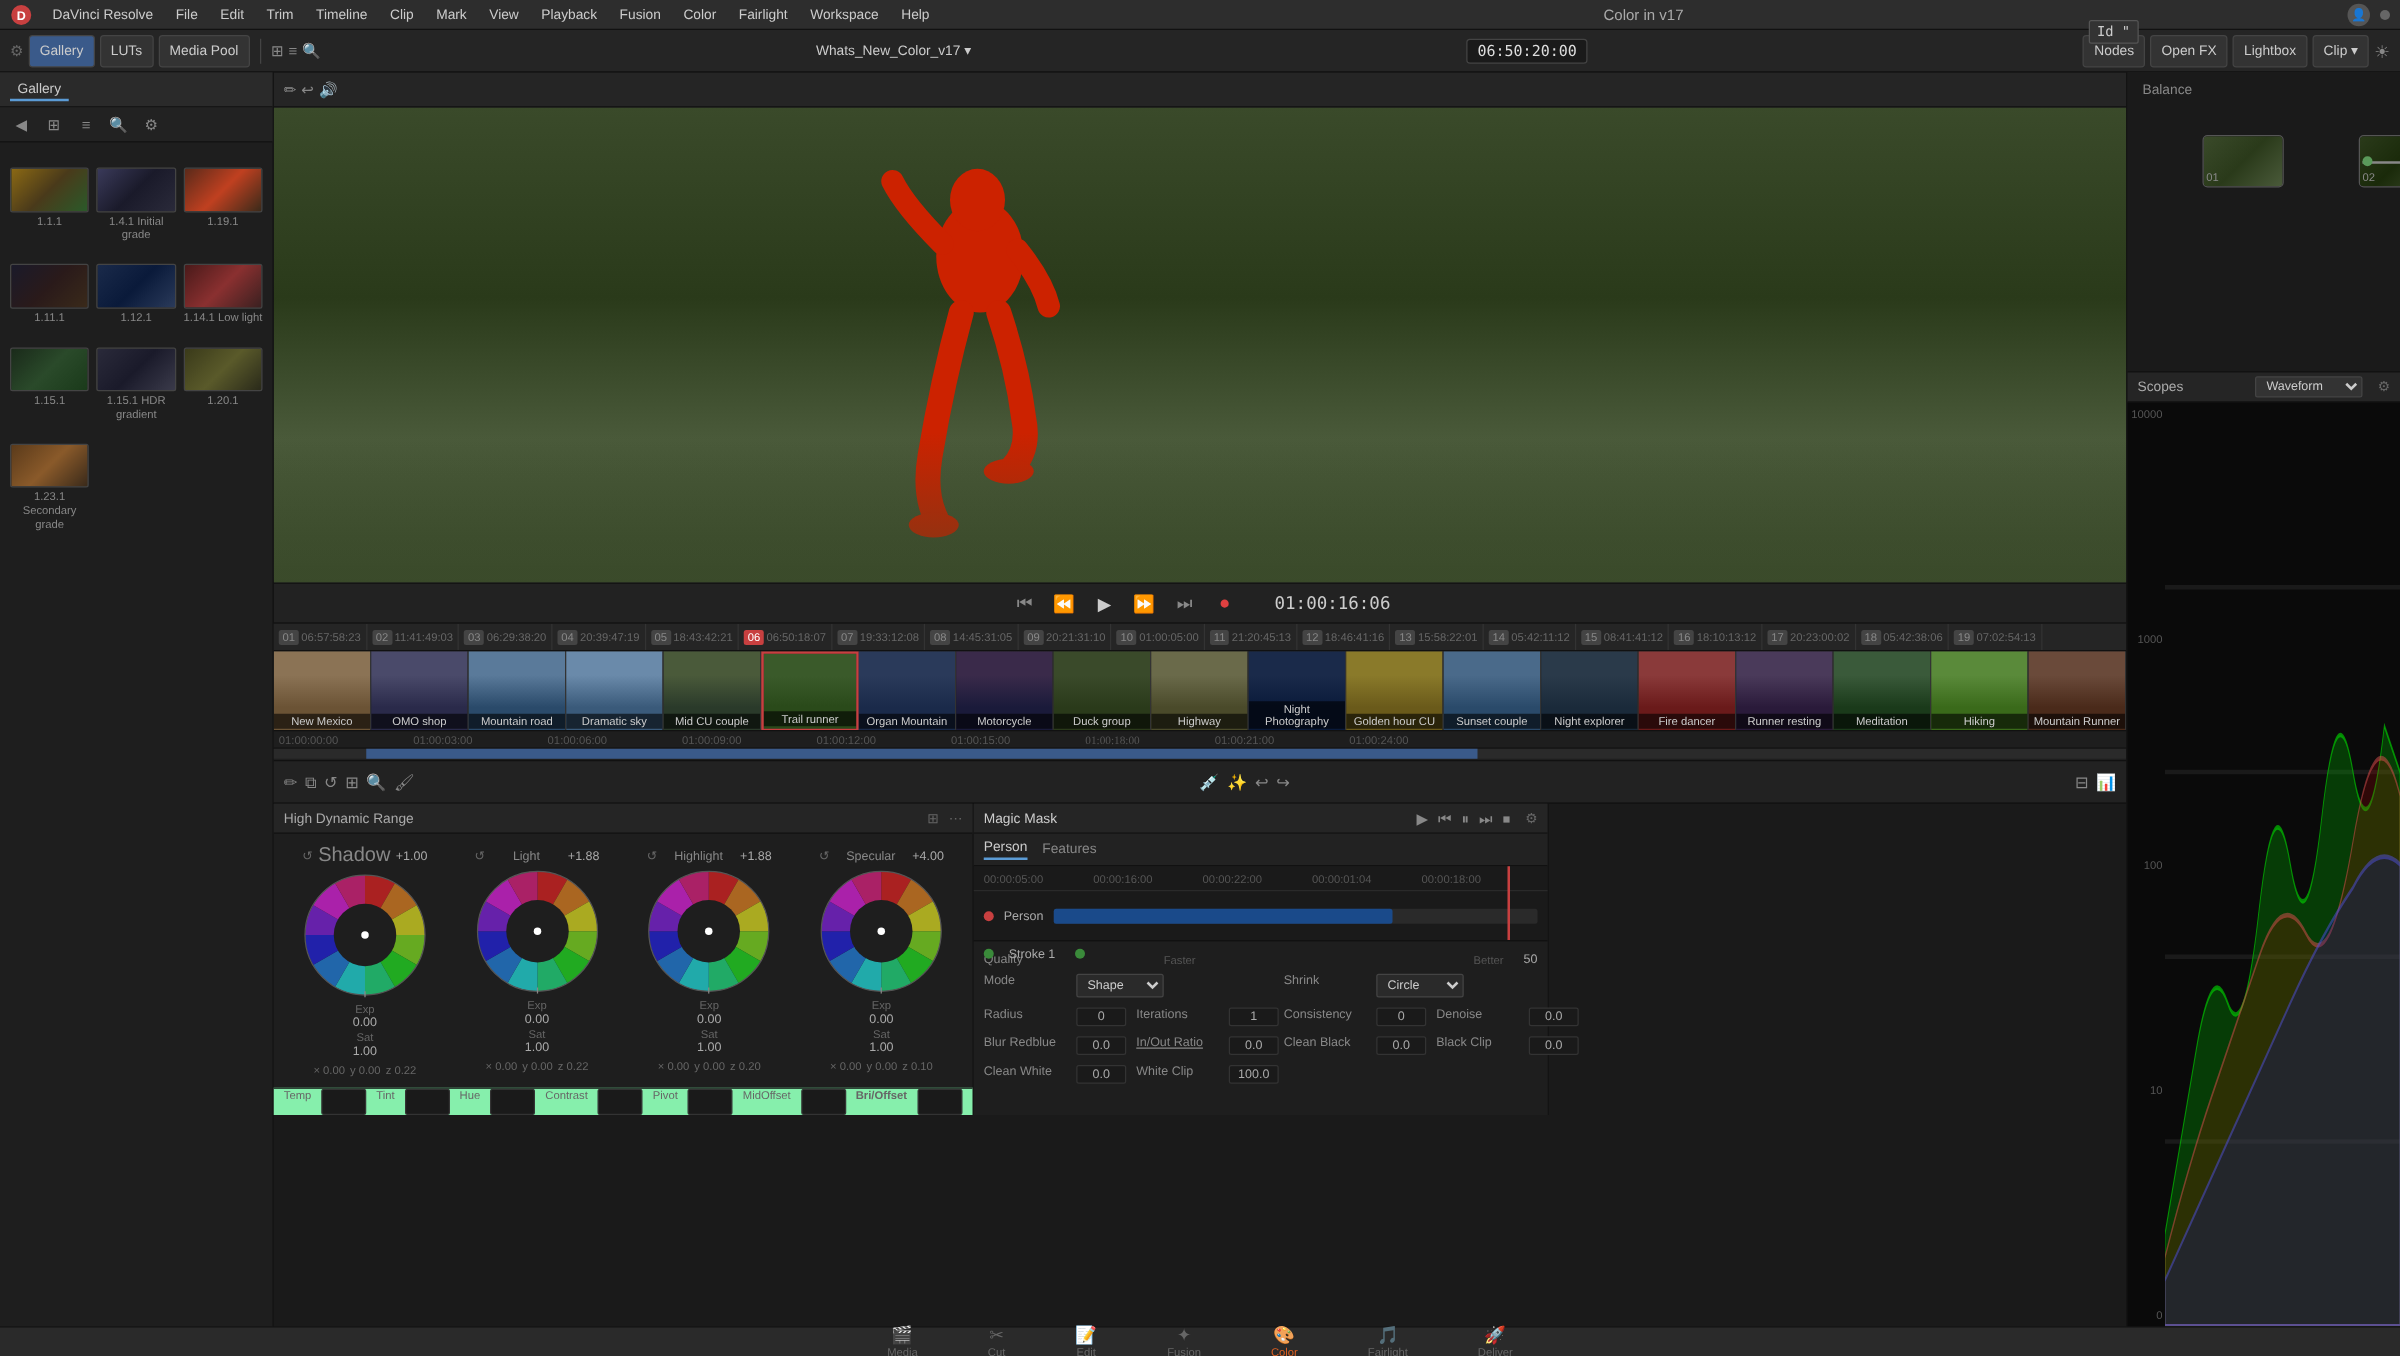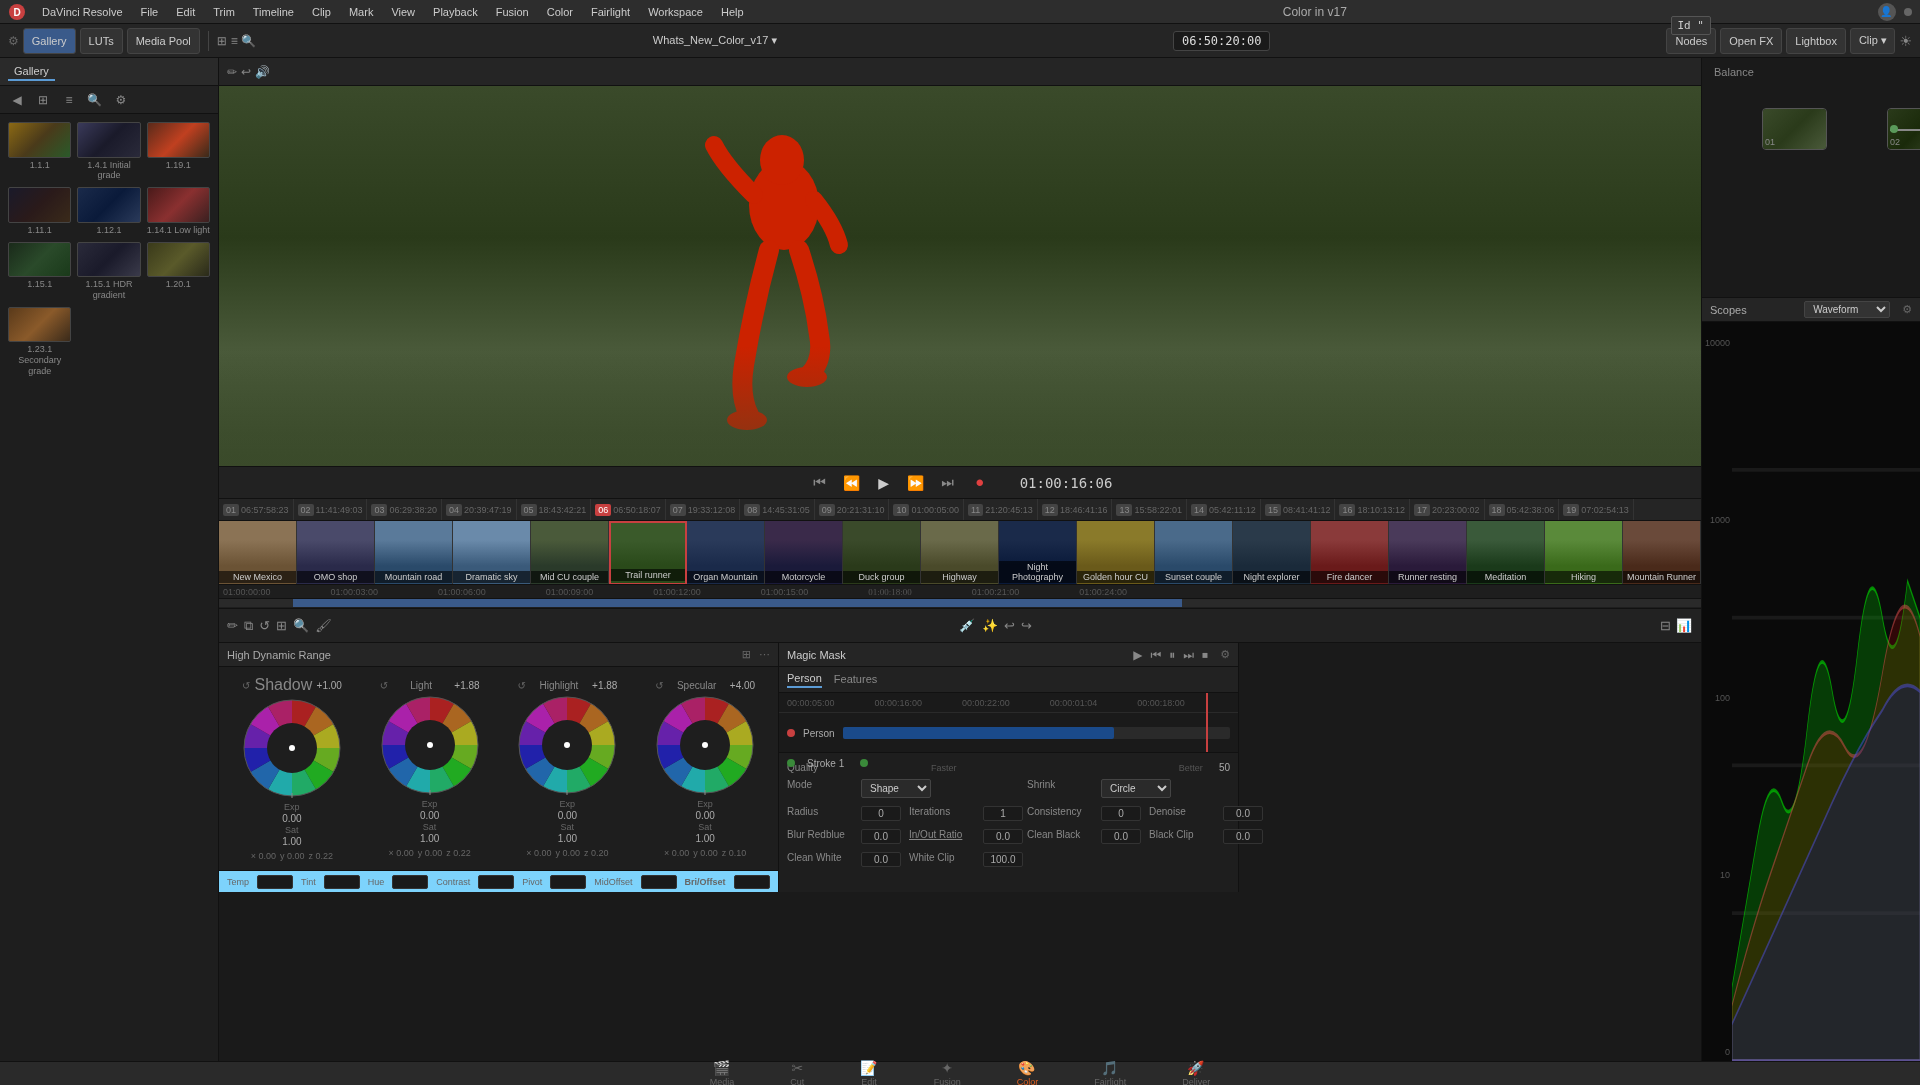--- a/index.html
+++ b/index.html
@@ -137,20 +137,21 @@
       display: grid;
       grid-template-columns: repeat(3, 1fr);
       gap: 6px;
       align-content: start;
     }
     .gallery-item {
       display: flex;
       flex-direction: column;
       gap: 2px;
       cursor: pointer;
+      margin-top: 12px;
     }
     .gallery-thumb {
       width: 100%;
       aspect-ratio: 16/9;
       background: #333;
       border-radius: 2px;
       overflow: hidden;
       position: relative;
       border: 1px solid #444;
     }
@@ -391,21 +392,21 @@
     }
     #waveform-display {
       height: calc(100% - 24px);
       background: #0a0a0a;
       position: relative;
       overflow: hidden;
     }
     .waveform-labels {
       position: absolute;
       left: 0;
-      top: 12px;
+      top: 0;
       bottom: 0;
       width: 30px;
       display: flex;
       flex-direction: column;
       justify-content: space-between;
       padding: 4px 2px;
     }
     .wf-label {
       font-size: 9px;
       color: #555;
@@ -1182,21 +1183,21 @@
                 </div>
               </div>
               <div style="display: flex; gap: 4px; font-size: 9px; color: rgb(102, 102, 102); width: 100%; justify-content: center;">
                 <span>× 0.00</span>
                 <span>y 0.00</span>
                 <span>z 0.10</span>
               </div>
             </div>
           </div>
 
-        <div style="height:22px;background:#7dd3fc;display:flex;align-items:center;padding:0 8px;gap:8px;border-top:1px solid #111;">
+        <div style="height:22px;background:#86efac;display:flex;padding:0 8px;gap:8px;border-top:1px solid #111;">
           <span style="font-size:9px;color:#666;">Temp</span>
           <input type="text" style="width: 36px; background: rgb(26, 26, 26); border: 1px solid rgb(51, 51, 51); color: rgb(170, 170, 170); font-size: 9px; padding: 1px 2px; border-radius: 2px;">
           <span style="font-size:9px;color:#666;">Tint</span>
           <input type="text" style="width: 36px; background: rgb(26, 26, 26); border: 1px solid rgb(51, 51, 51); color: rgb(170, 170, 170); font-size: 9px; padding: 1px 2px; border-radius: 2px;">
           <span style="font-size:9px;color:#666;">Hue</span>
           <input type="text" style="width: 36px; background: rgb(26, 26, 26); border: 1px solid rgb(51, 51, 51); color: rgb(170, 170, 170); font-size: 9px; padding: 1px 2px; border-radius: 2px;">
           <span style="font-size:9px;color:#666;">Contrast</span>
           <input type="text" style="width: 36px; background: rgb(26, 26, 26); border: 1px solid rgb(51, 51, 51); color: rgb(170, 170, 170); font-size: 9px; padding: 1px 2px; border-radius: 2px;">
           <span style="font-size:9px;color:#666;">Pivot</span>
           <input type="text" style="width: 36px; background: rgb(26, 26, 26); border: 1px solid rgb(51, 51, 51); color: rgb(170, 170, 170); font-size: 9px; padding: 1px 2px; border-radius: 2px;">

